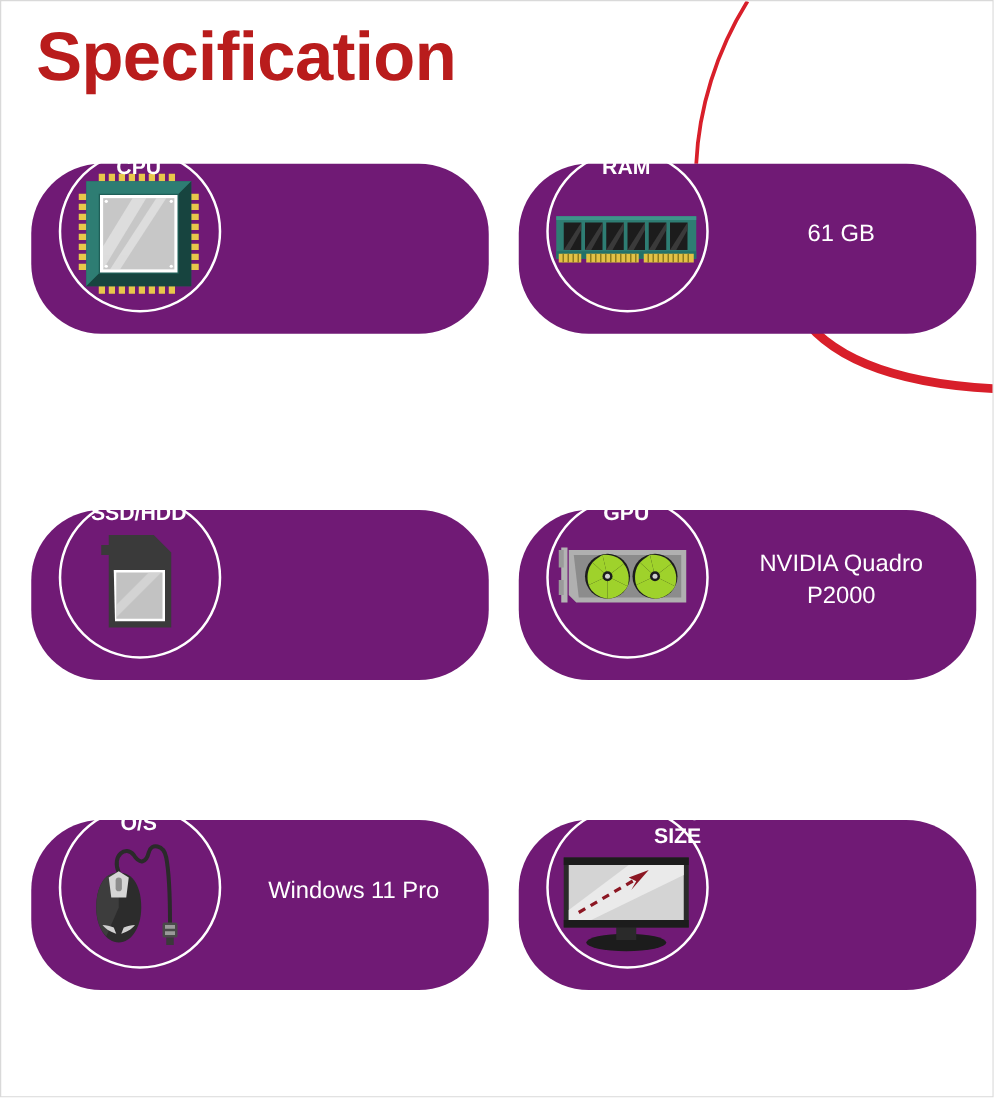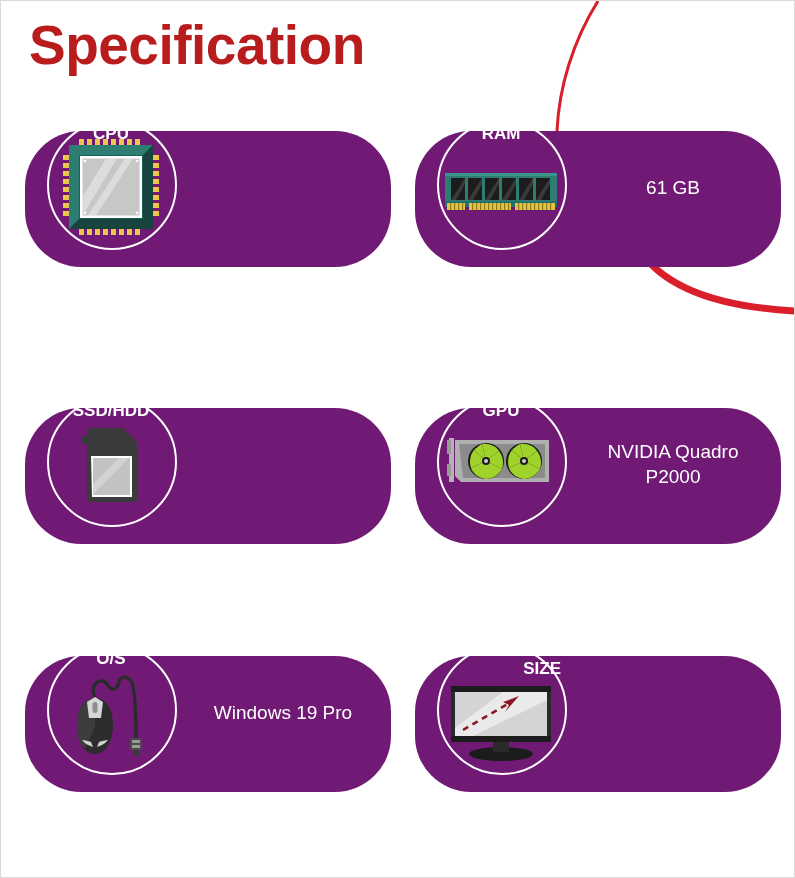--- a/index.html
+++ b/index.html
@@ -314,21 +314,21 @@
         <path d="M44 46 C32 46 26 58 26 74 C26 84 29 92 34 97 L44 74 Z" fill="#3d3d3d"></path>
 
         <path d="M36 50 L44 45 L52 50 L50 66 L38 66 Z" fill="#d6d6d6"></path>
         <rect x="41.5" y="50" width="5" height="11" rx="2.5" fill="#8e8e8e"></rect>
 
         <path d="M31 88 C34 92 39 94 42 95 L40 90 C37 89 34 88 31 88 Z" fill="#d0d0d0"></path>
         <path d="M57 88 C54 92 49 94 46 95 L48 90 C51 89 54 88 57 88 Z" fill="#d0d0d0"></path>
       </svg>
     </div>
     <div class="card-label">O/S</div>
-    <div class="card-value">Windows 19 Pro</div>
+    <div class="card-value">Windows 11 Pro</div>
   </div>
 
   <div class="spec-card card-col-right card-row-3">
     <div class="card-ring"></div>
     <div class="card-icon">
       <svg viewBox="0 0 120 120">
 
         <ellipse cx="60" cy="102" rx="32" ry="7" fill="#1c1c1c"></ellipse>
         <rect x="52" y="86" width="16" height="14" fill="#2a2a2a"></rect>
 

